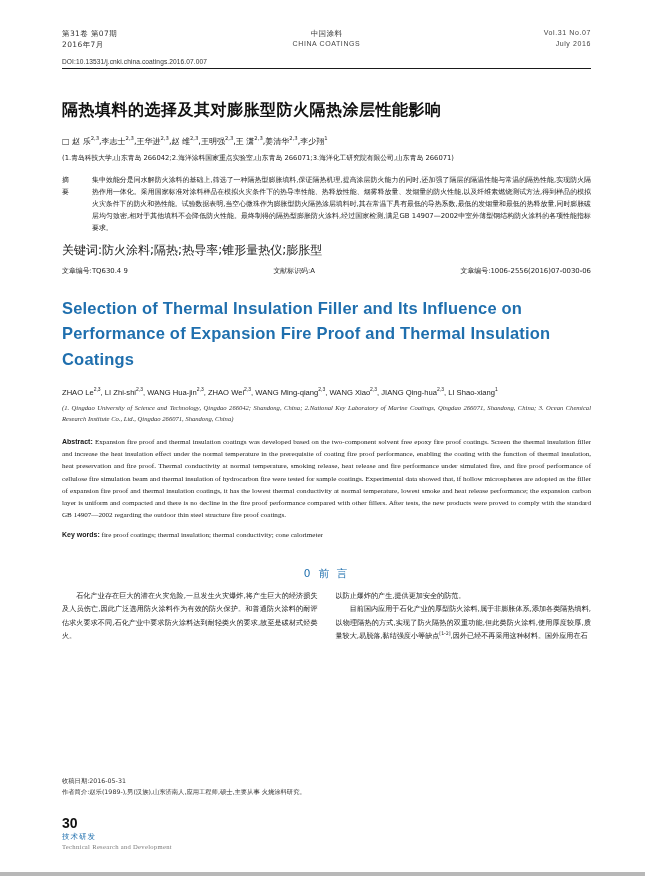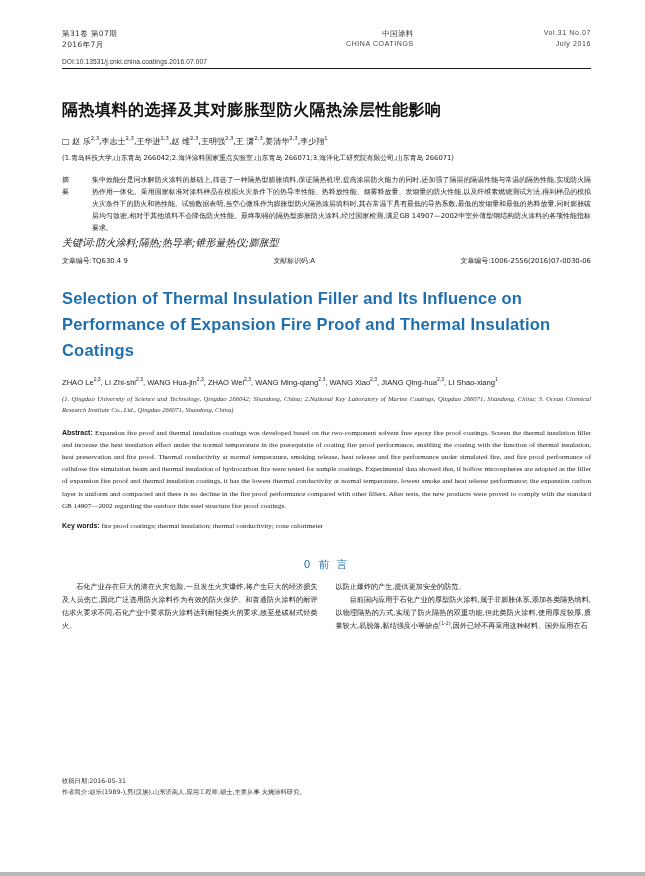--- a/index.html
+++ b/index.html
@@ -29,21 +29,21 @@
   
   .runhead {
     display: flex;
     justify-content: space-between;
     align-items: flex-start;
     font-size: 7.5px;
     color: #333;
     line-height: 1.5;
   }
   .runhead .col-left { text-align: left; width: 33%; }
-  .runhead .col-mid { text-align: right; width: 33%; }
+  .runhead .col-mid { text-align: center; width: 33%; }
   .runhead .col-right { text-align: right; width: 33%; }
   .rh-cn { font-family: "DejaVu Sans", sans-serif; font-size: 7.5px; letter-spacing: .4px;}
   .rh-en { font-family: "Liberation Sans", sans-serif; font-size: 7px; letter-spacing: .6px; color: #444;}
   .doi {
     margin-top: 7px;
     font-family: "Liberation Sans", sans-serif;
     font-size: 6.6px;
     color: #333;
     letter-spacing: .1px;
   }
@@ -92,25 +92,25 @@
   .cn-abs-label {
     width: 30px;
     flex: 0 0 30px;
     letter-spacing: 6px;
   }
   .cn-abs-body {
     flex: 1;
     text-align: justify;
   }
   .cn-kw {
-    font-family: "DejaVu Sans", sans-serif;
-    font-size: 10px;
+    margin-top: 6px;
+    font-family: "DejaVu Sans", sans-serif;
+    font-size: 12px;
     color: #222;
     line-height: 1.7;
-    font-style: italic;
   }
   .cn-meta {
     margin-top: 5px;
     display: flex;
     justify-content: space-between;
     font-family: "DejaVu Sans", sans-serif;
     font-size: 6.9px;
     color: #222;
   }
   .cn-meta span { white-space: nowrap; }
@@ -294,15 +294,20 @@
         <p class="noindent">以防止爆炸的产生,提供更加安全的防范。</p>
         <p>目前国内应用于石化产业的厚型防火涂料,属于非膨胀体系,添加各类隔热填料,以物理隔热的方式,实现了防火隔热的双重功能,但此类防火涂料,使用厚度较厚,质量较大,易脱落,黏结强度小等缺点<sup>[1-2]</sup>,因外已经不再采用这种材料。国外应用在石</p>
       </div>
     </div>
 
     <div class="footnotes">
       <div><span>收稿日期:</span><span>2016-05-31</span></div>
       <div><span>作者简介:</span><span>赵乐(1989-),男(汉族),山东济南人,应用工程师,硕士,主要从事  火烧涂料研究。</span></div>
     </div>
 
+    <div class="folio">
+      <div class="pnum">30</div>
+      <div class="sec-cn">技术研发</div>
+      <div class="sec-en">Technical Research and Development</div>
+    </div>
 
   </div>
 </div>
 
 </body></html>

